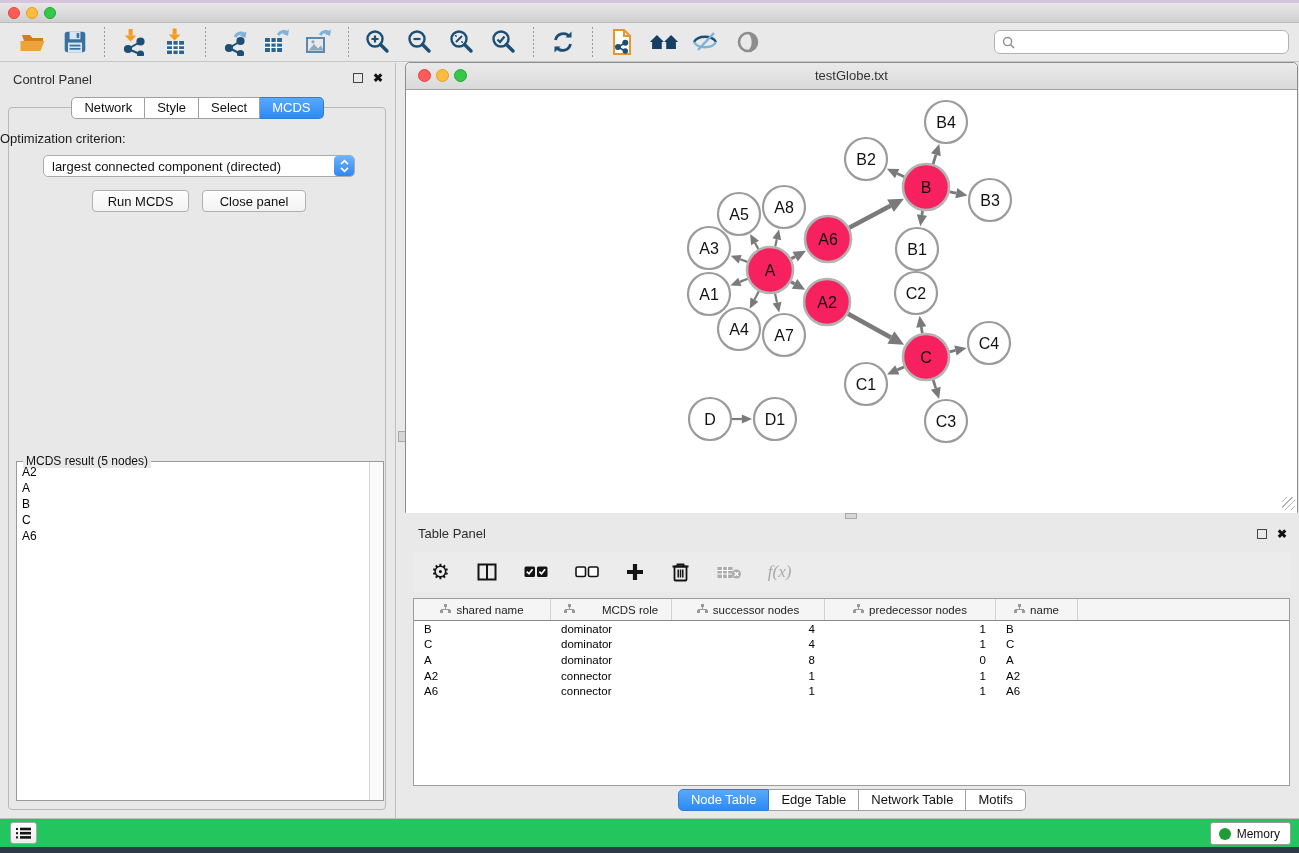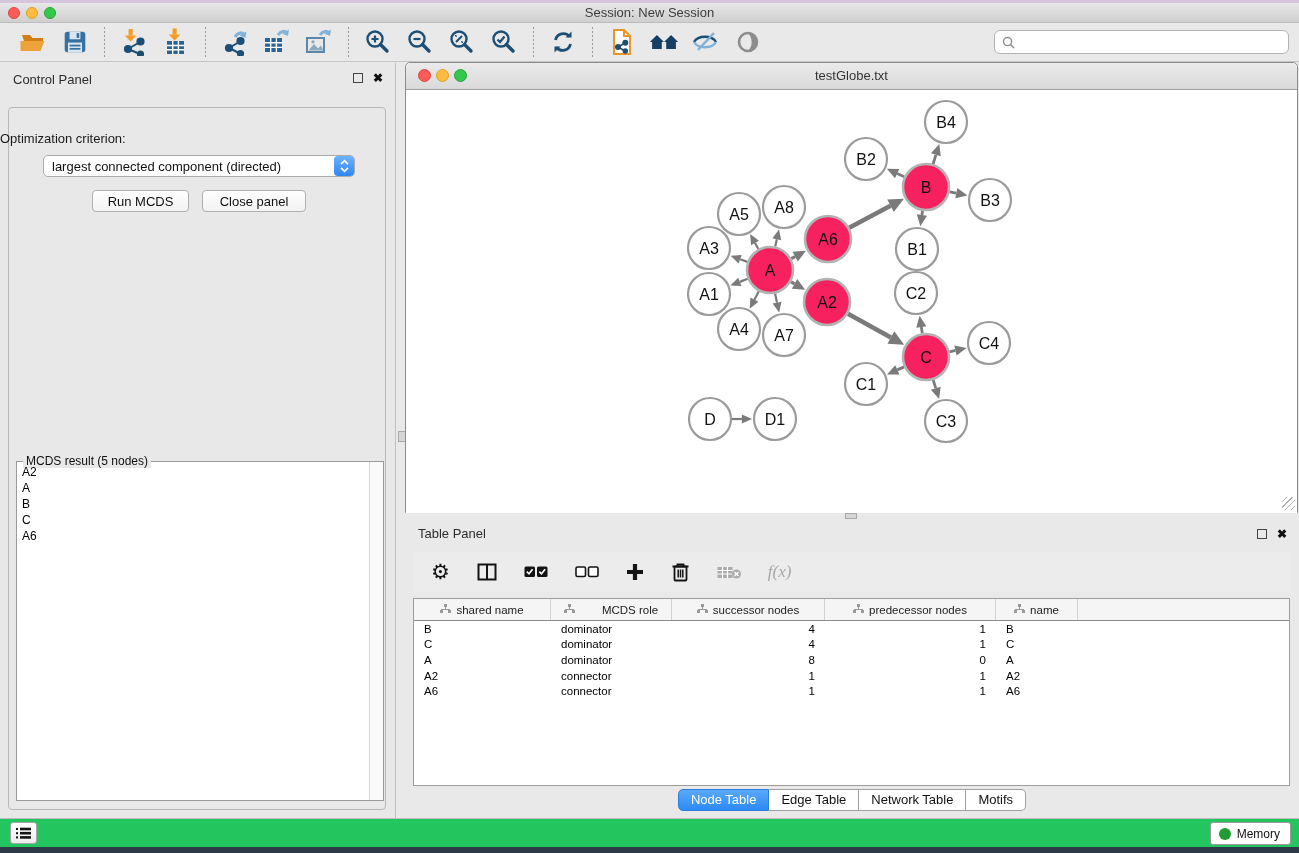--- a/index.html
+++ b/index.html
@@ -154,21 +154,20 @@
 </head>
 <body>
 
 <div id="deco-strip"></div>
 <div id="titlebar">
   <div class="lights">
     <span class="traffic t-red"></span>
     <span class="traffic t-yellow"></span>
     <span class="traffic t-green"></span>
   </div>
-  <div class="title">Session: New Session</div>
 </div>
 
 <div id="main-toolbar">
   <span class="tb-icon">
     <svg width="28" height="26" viewBox="0 0 28 26">
         <path d="M3 6h8l2.5 3H24v3H5z" fill="#cf7f15"></path>
         <path d="M1.5 12h24l-4 10H1.5z" fill="#eda339"></path>
       </svg>
   </span>
   <span class="tb-icon">
@@ -324,20 +323,26 @@
     <input id="search-input" placeholder="" style="">
   </div>
 </div>
 
 <div id="control-panel">
   <div id="cp-title" class="panel-title">Control Panel</div>
   <div class="panel-btns">
     <span class="float-glyph"></span>
     <span class="close-glyph">✖</span>
   </div>
+  <div id="cp-tabs"><span class="seg-tabs">
+        <span class="seg-tab">Network</span>
+        <span class="seg-tab">Style</span>
+        <span class="seg-tab">Select</span>
+        <span class="seg-tab active">MCDS</span>
+      </span></div>
   <div id="cp-content"></div>
   <div id="opt-label">Optimization criterion:</div>
   <div id="criterion-select">
     <span class="val">largest connected component (directed)</span>
     <span class="stepper">
       <svg width="9" height="14" viewBox="0 0 9 14">
           <path d="M1 5.2 4.5 1.6 8 5.2" fill="none" stroke="#fff" stroke-width="1.7"></path>
           <path d="M1 8.8 4.5 12.4 8 8.8" fill="none" stroke="#fff" stroke-width="1.7"></path>
         </svg>
     </span>

